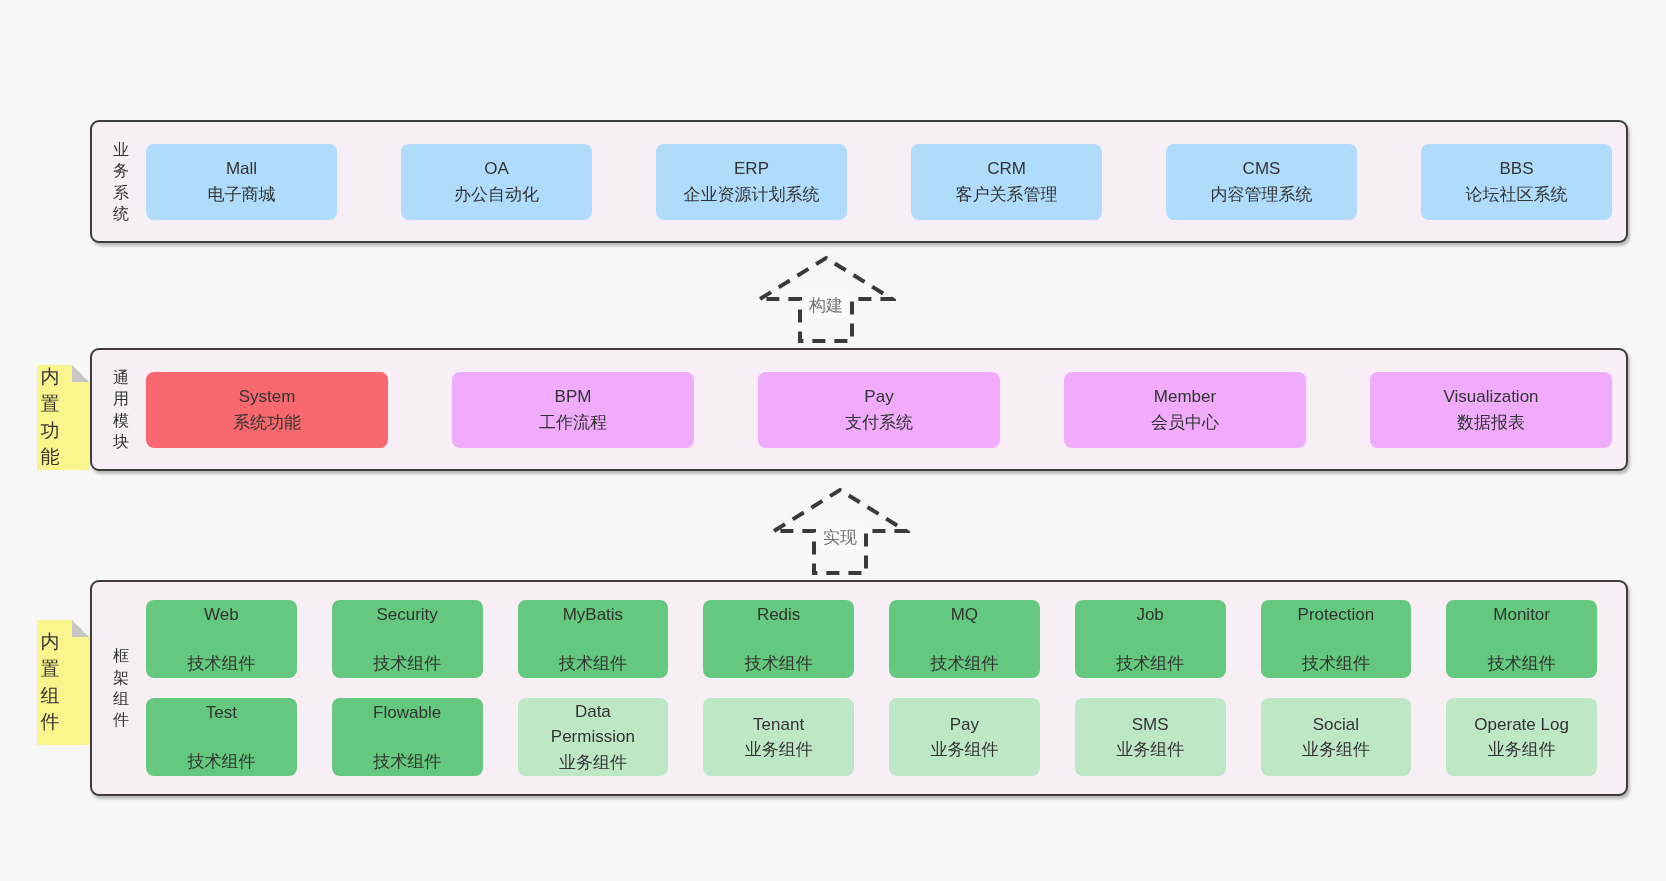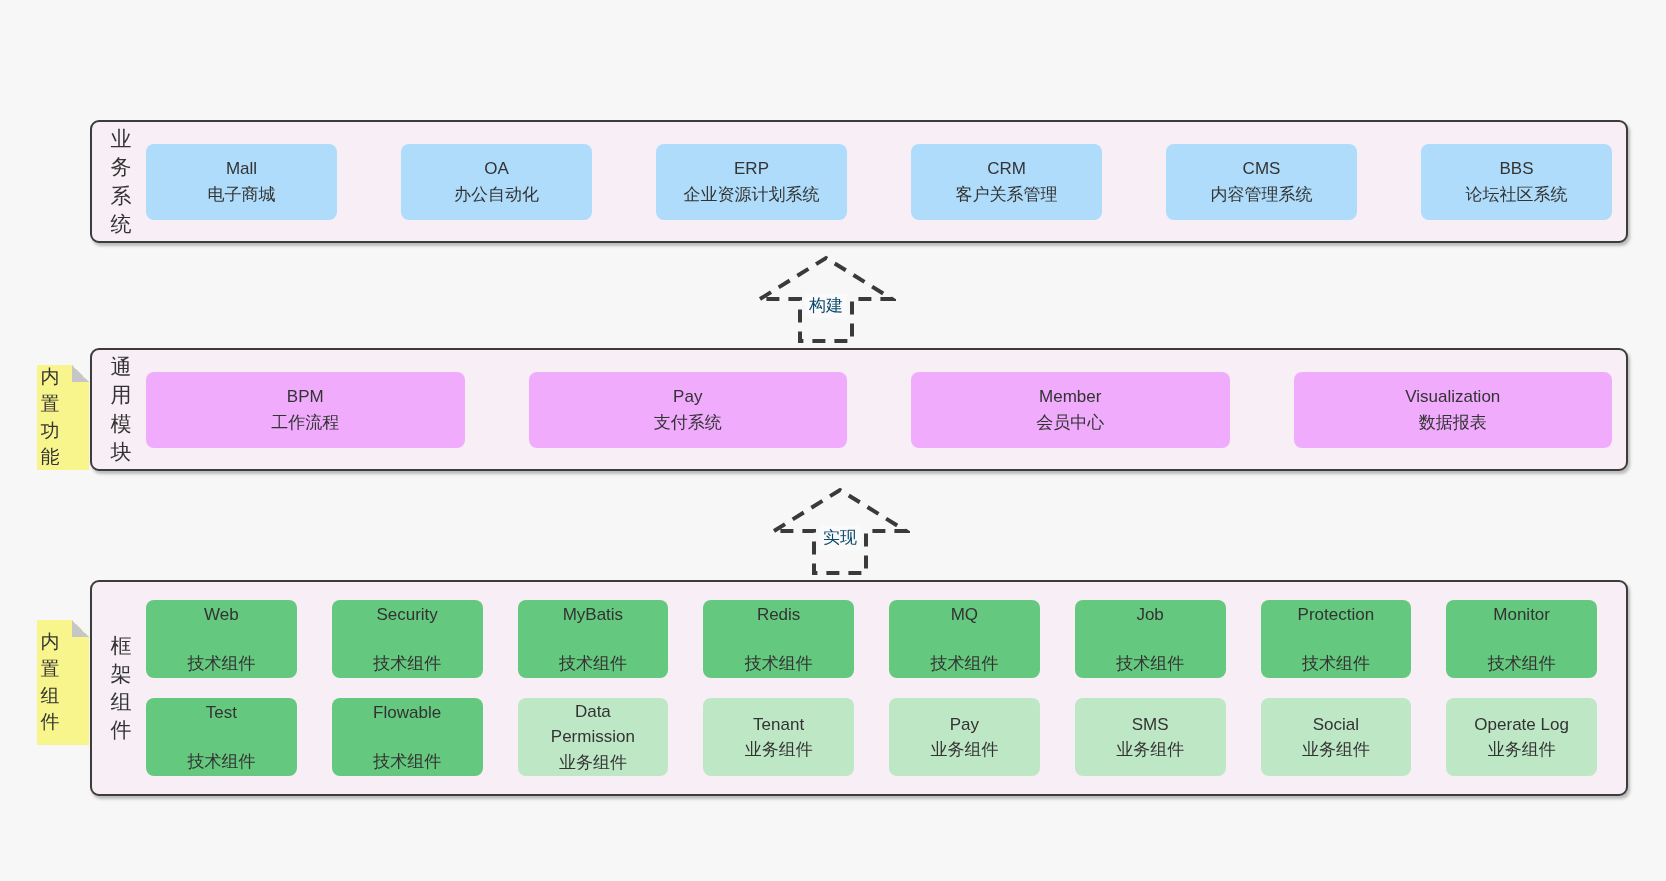--- a/index.html
+++ b/index.html
@@ -22,21 +22,21 @@
     display:flex;
     align-items:center;
     padding:0 14px 0 16px;
   }
   .layer-business  { top:120px; height:123px; }
   .layer-modules   { top:348px; height:123px; }
   .layer-components{ top:580px; height:216px; }
 
   .vlabel {
     width:26px;
-    font-size:21px;
+    font-size:16px;
     line-height:1.34;
     word-break:break-all;
     text-align:center;
     color:#333;
     flex:0 0 auto;
   }
   .boxes {
     flex:1;
     display:flex;
     gap:64px;
@@ -100,21 +100,21 @@
   .arrow-implement { left:770px; top:485px; }
   .arrow svg { display:block; width:140px; height:92px; }
   .arrow-label {
     position:absolute;
     left:50%;
     top:40px;
     transform:translateX(-50%);
     background:#fafafa;
     padding:1px 4px;
     font-size:17px;
-    color:#0c4a6e;
+    color:#737373;
     white-space:nowrap;
   }
 </style>
 </head>
 <body>
 
 <div class="layer layer-business">
   <div class="vlabel">业务系统</div>
   <div class="boxes">
     <div class="box box-blue">
@@ -152,20 +152,24 @@
 </div>
 
 <div class="sticky sticky-features">
   <div class="fold"></div>
   <div class="vlabel">内置功能</div>
 </div>
 
 <div class="layer layer-modules">
   <div class="vlabel">通用模块</div>
   <div class="boxes">
+    <div class="box box-red">
+      <div class="box-title">System</div>
+      <div class="box-sub">系统功能</div>
+    </div>
     <div class="box box-pink">
       <div class="box-title">BPM</div>
       <div class="box-sub">工作流程</div>
     </div>
     <div class="box box-pink">
       <div class="box-title">Pay</div>
       <div class="box-sub">支付系统</div>
     </div>
     <div class="box box-pink">
       <div class="box-title">Member</div>

